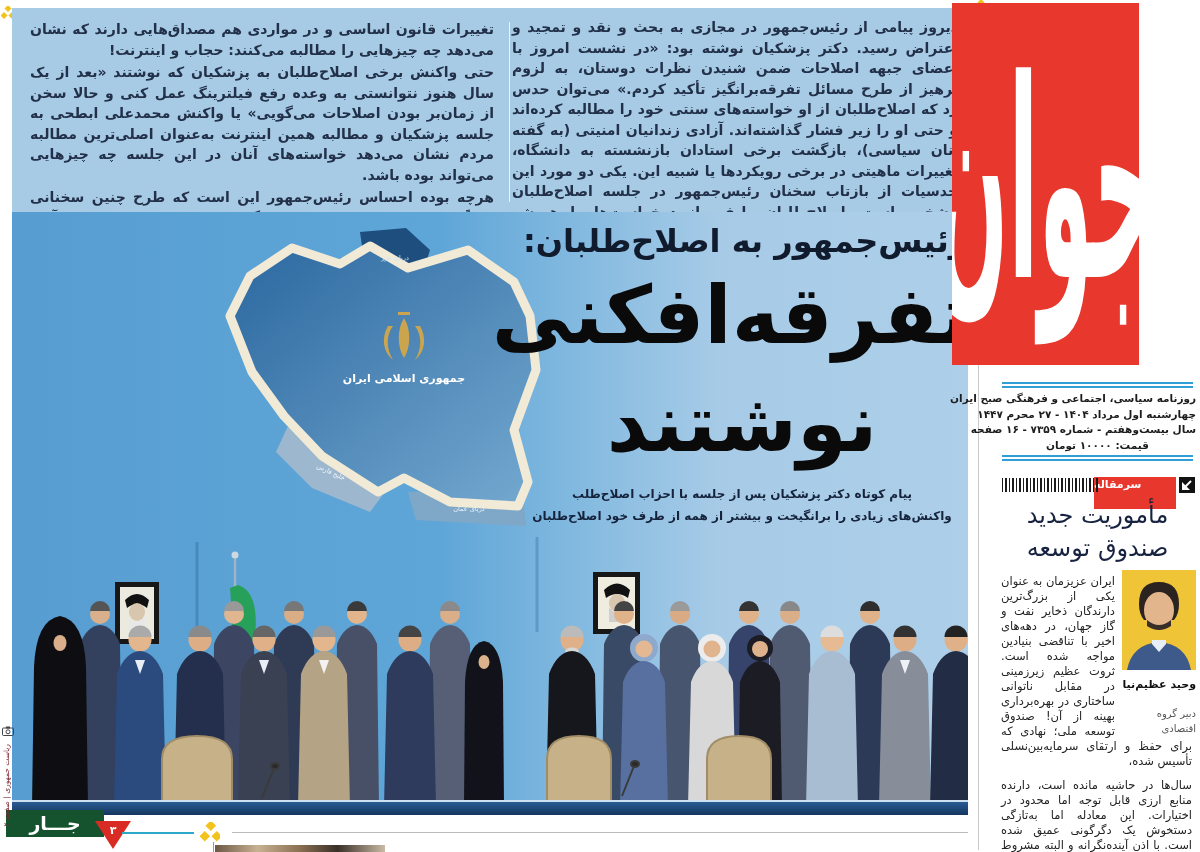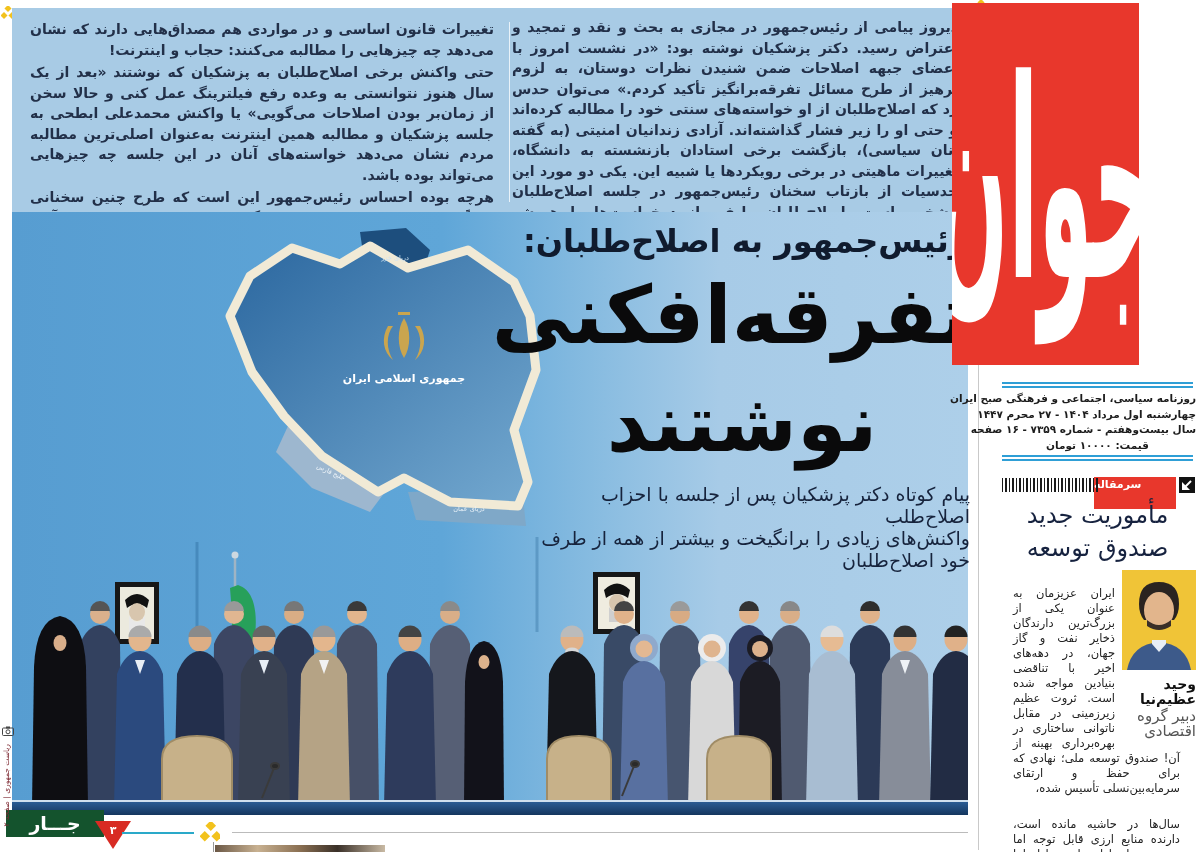--- a/index.html
+++ b/index.html
@@ -15,22 +15,22 @@
   .col-right{right:10px;top:9px;width:450px;}
   .col-left{left:14px;top:11px;width:468px;}
   .top-divider{left:497px;top:14px;width:1px;height:180px;background:rgba(255,255,255,.75);}
 
   
   .kicker{left:522px;top:222px;width:446px;text-align:center;font-size:32px;
           font-weight:bold;color:#101b2e;white-space:nowrap;}
   .hl{left:514px;width:456px;text-align:center;font-weight:bold;color:#0a0a0b;
       font-size:80px;line-height:1.05;white-space:nowrap;}
   .hl1{top:274px;} .hl2{top:382px;}
-  .subhead{left:514px;top:483px;width:456px;text-align:right;font-size:19px;
-           font-weight:normal;color:#16233c;line-height:22px;}
+  .subhead{left:514px;top:483px;width:456px;text-align:center;font-size:12px;
+           font-weight:bold;color:#16233c;line-height:22px;}
 
   
   .v-divider{left:978px;top:8px;width:1px;height:842px;background:#c9c9c9;}
   .mast-red{left:952px;top:3px;width:187px;height:362px;background:#e8372c;
             display:flex;align-items:center;justify-content:center;overflow:hidden;}
   .mast-logo{color:#fff;font-size:92px;font-weight:bold;line-height:1;
              transform:scale(.95,3.0);}
   .dbl{left:1002px;width:191px;height:7px;}
   .dbl div{height:2px;background:#2f9fd6;margin-bottom:2px;}
   .mast-info{left:999px;top:391px;width:197px;text-align:center;color:#1c1c1c;
@@ -41,23 +41,23 @@
   .ed-corner{position:absolute;right:0;top:0;width:16px;height:16px;background:#121212;}
   .ed-label{position:absolute;right:19px;top:0;width:82px;height:32px;background:#e8372c;
             color:#fff;font-size:11px;font-weight:bold;text-align:left;line-height:16px;}
   .ed-barcode{position:absolute;left:0;top:1px;width:96px;height:14px;
       background:repeating-linear-gradient(90deg,#1b1b1b 0 1px,transparent 1px 3px,#1b1b1b 3px 5px,transparent 5px 7px);}
   .ed-title{left:1000px;top:499px;width:195px;text-align:center;font-size:24px;
             font-weight:normal;color:#16223f;line-height:33px;}
   .ed-block{left:997px;top:570px;width:199px;height:282px;direction:rtl;color:#232323;
             font-size:11.5px;line-height:15px;text-align:justify;overflow:hidden;}
   .ed-photo-wrap{float:right;width:74px;margin-left:7px;}
-  .ed-author{font-size:14px;font-weight:bold;color:#101010;margin-top:3px;text-align:right;}
-  .ed-role{font-size:15px;color:#555;margin-top:2px;text-align:right;}
-  .ed-block p{margin:16px;}
+  .ed-author{font-size:11px;font-weight:bold;color:#101010;margin-top:3px;text-align:right;}
+  .ed-role{font-size:10px;color:#555;margin-top:14px;text-align:right;}
+  .ed-block p{margin:4px;}
   .ed-body{clear:both;padding-top:5px;}
 
   
   .foot-banner{left:6px;top:810px;width:98px;height:27px;background:#14532d;color:#fff;
                font-size:19px;font-weight:bold;text-align:center;line-height:27px;}
   .teal-line{left:122px;top:832px;width:72px;height:2px;background:#2aa9c9;}
   .gray-line{left:232px;top:832px;width:736px;height:1px;background:#bbbbbb;}
   .photo-sliver{left:215px;top:845px;width:170px;height:7px;
      background:linear-gradient(90deg,#6b5846,#c8b191 25%,#8a6f52 50%,#3a3028 72%,#c9baa4);}
   .sliver-line{left:213px;top:842px;width:1px;height:10px;background:#999;}

